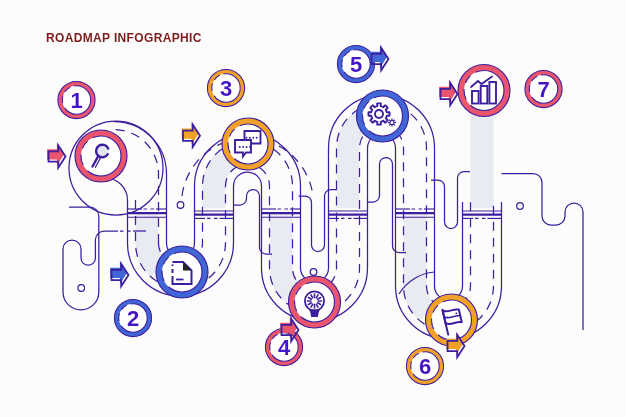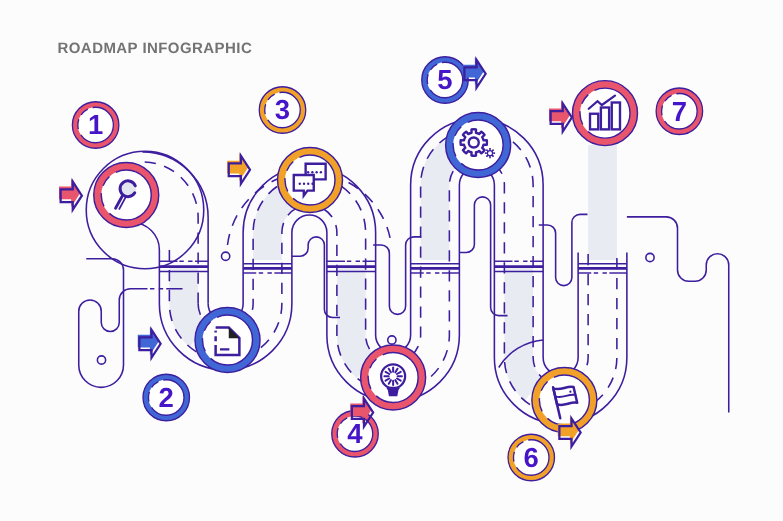--- a/index.html
+++ b/index.html
@@ -1,19 +1,19 @@
 <!DOCTYPE html>
 <html><head>
 <meta charset="utf-8">
 <style>
   html,body{margin:0;padding:0;background:#ffffff;}
   body{width:626px;height:417px;overflow:hidden;font-family:"Liberation Sans",sans-serif;}
   #stage{position:relative;width:626px;height:417px;background:#fdfcfd;}
   svg.layer{position:absolute;top:0;left:0;}
-  .ttl{position:absolute;left:46px;top:31px;font-size:12px;font-weight:bold;letter-spacing:.35px;color:#737373;}
+  .ttl{position:absolute;left:46px;top:31px;font-size:12px;font-weight:bold;letter-spacing:.35px;color:#7f1d1d;}
 </style>
 </head>
 <body>
 
 <div id="stage">
 
   <svg class="layer" id="art" width="626" height="417" viewBox="0 0 626 417">
     <defs>
       <clipPath id="cpA">
           <path d="M128 204 L234 204 L234 300 L128 300 Z"></path>

